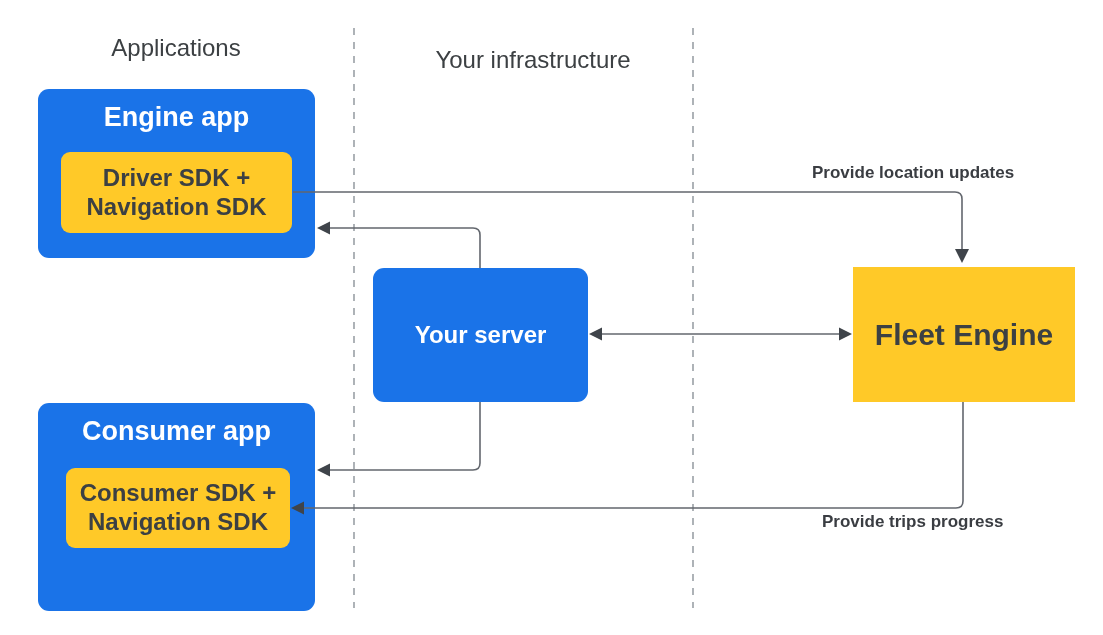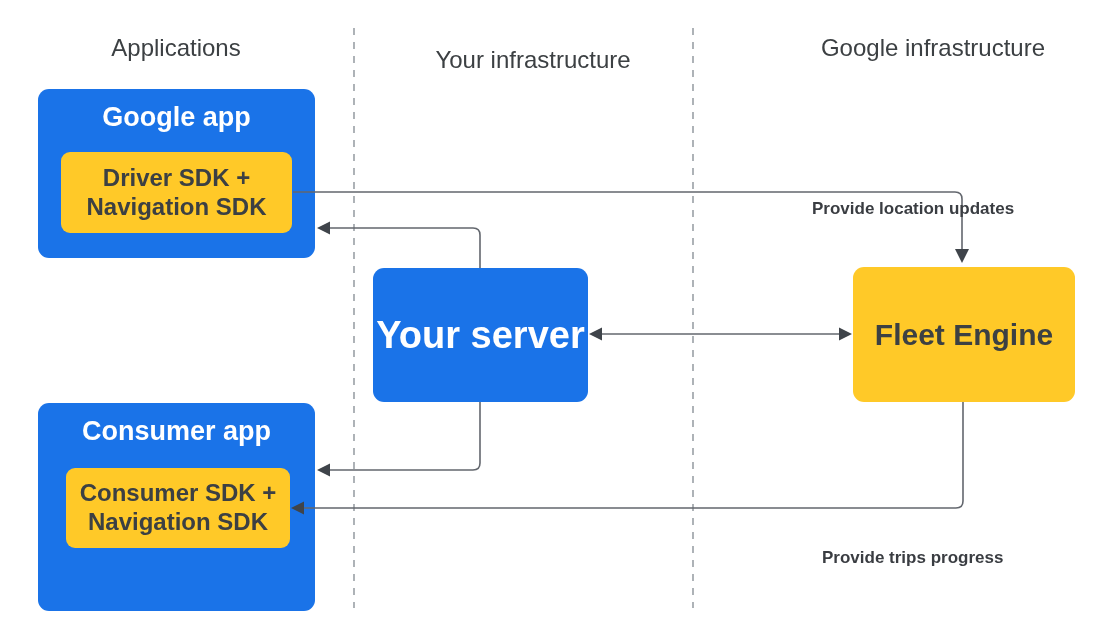--- a/index.html
+++ b/index.html
@@ -64,27 +64,27 @@
   #driver-app   { left: 38px;  top: 89px;  width: 277px; height: 169px; }
   #driver-sdk   { left: 23px;  top: 63px;  width: 231px; height: 81px;  }
   #consumer-app { left: 38px;  top: 403px; width: 277px; height: 208px; }
   #consumer-sdk { left: 28px;  top: 65px;  width: 224px; height: 80px;  }
 
   #your-server {
     left: 373px; top: 268px; width: 215px; height: 134px;
     display: flex; align-items: center; justify-content: center;
   }
   #your-server .big-title {
-    color: #fff; font-weight: 700; font-size: 38px; white-space: nowrap;
+    color: #fff; font-weight: 700; font-size: 24px; white-space: nowrap;
   }
   #fleet-engine {
     position: absolute;
     left: 853px; top: 267px; width: 222px; height: 135px;
     background: var(--yellow);
-    border-radius: 11px;
+    border-radius: 0;
     display: flex; align-items: center; justify-content: center;
     z-index: 2;
   }
   #fleet-engine .big-title {
     color: var(--dark); font-weight: 700; font-size: 30px; white-space: nowrap;
   }
 
   svg.wires {
     position: absolute;
     left: 0; top: 0;
@@ -97,37 +97,35 @@
   .divider { stroke: #9aa0a6; stroke-width: 1.6; stroke-dasharray: 7 7; }
 
   .edge-label {
     position: absolute;
     font-size: 17px;
     font-weight: 700;
     color: #3a3d42;
     white-space: pre-line;
     line-height: 1.25;
     z-index: 4;
-    margin-top: 36px;
   }
   #lbl-location { left: 812px; top: 162px; }
   #lbl-crud     { left: 600px; top: 346px; }
   #lbl-trip     { left: 822px; top: 511px; }
 </style>
 </head>
 <body>
 
 <div class="canvas">
 
   <div class="col-header" id="hdr-apps">Applications</div>
   <div class="col-header" id="hdr-yours">Your infrastructure</div>
-  <div class="col-header" id="hdr-google">Google infrastructure</div>
 
   <div class="node-blue" id="driver-app">
-    <div class="node-title">Google app</div>
+    <div class="node-title">Engine app</div>
     <div class="node-yellow" id="driver-sdk">Driver SDK +
 Navigation SDK</div>
   </div>
 
   <div class="node-blue" id="your-server">
     <div class="big-title">Your server</div>
   </div>
 
   <div id="fleet-engine">
     <div class="big-title">Fleet Engine</div>

